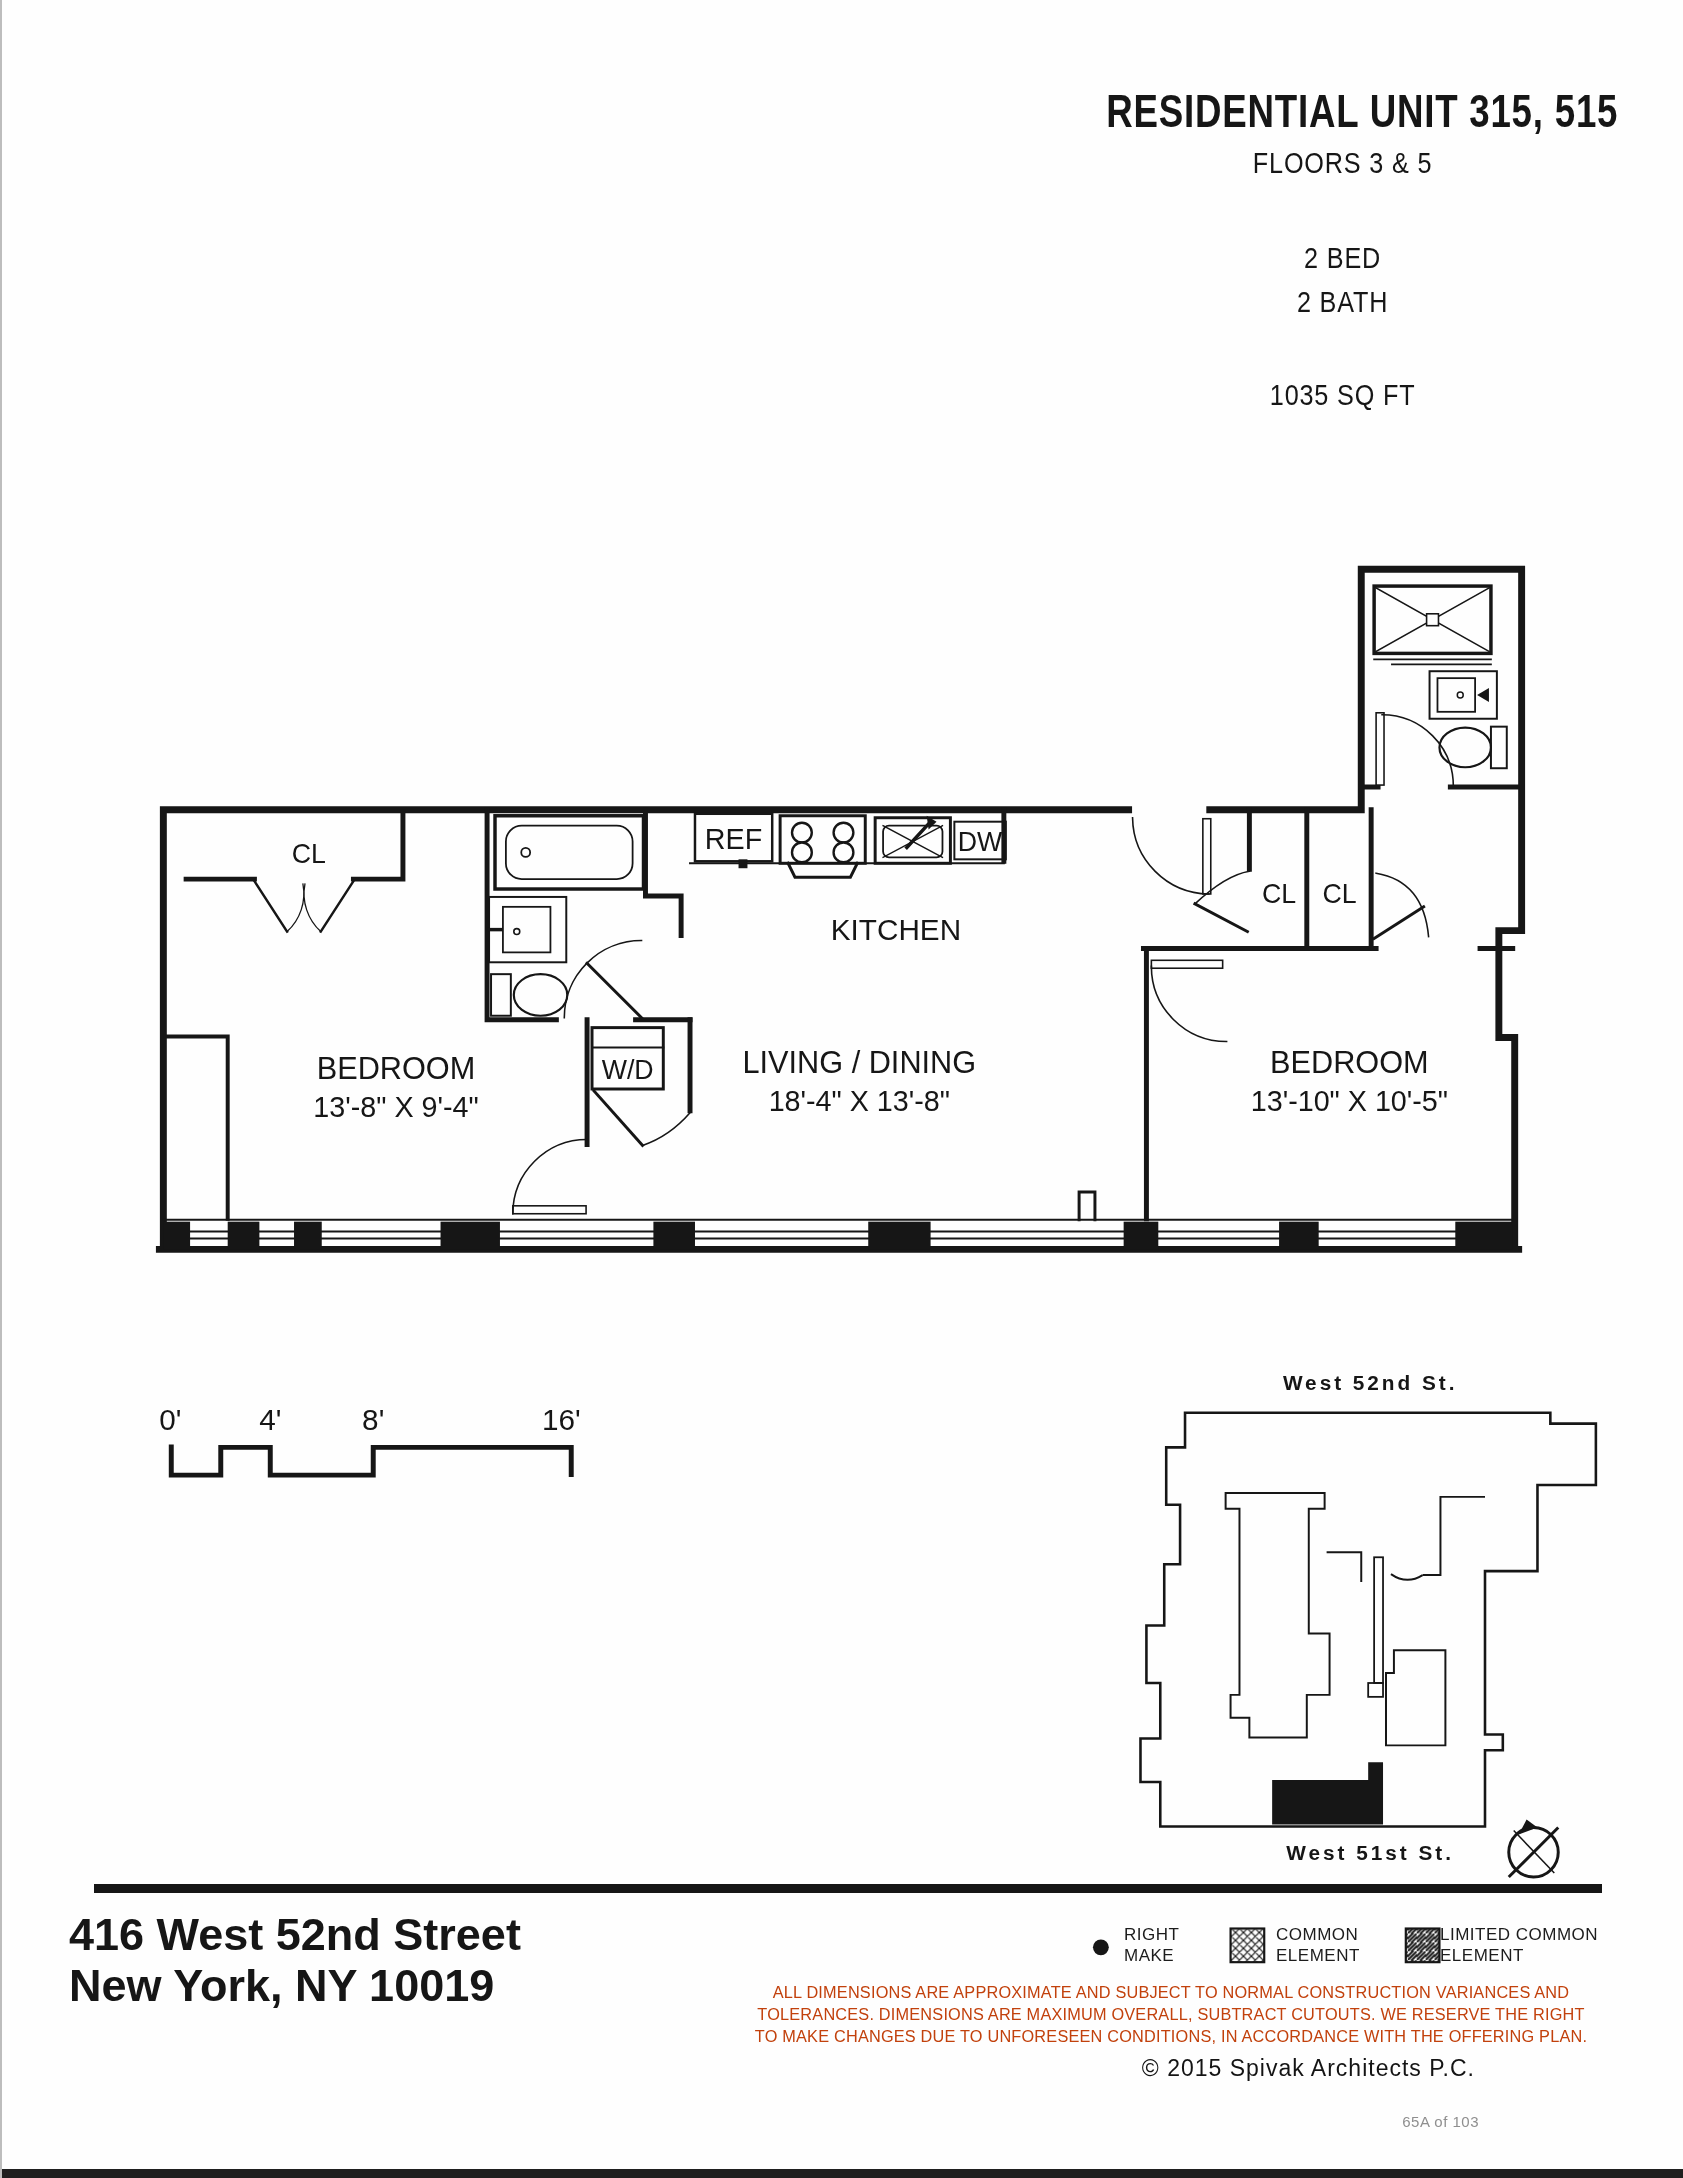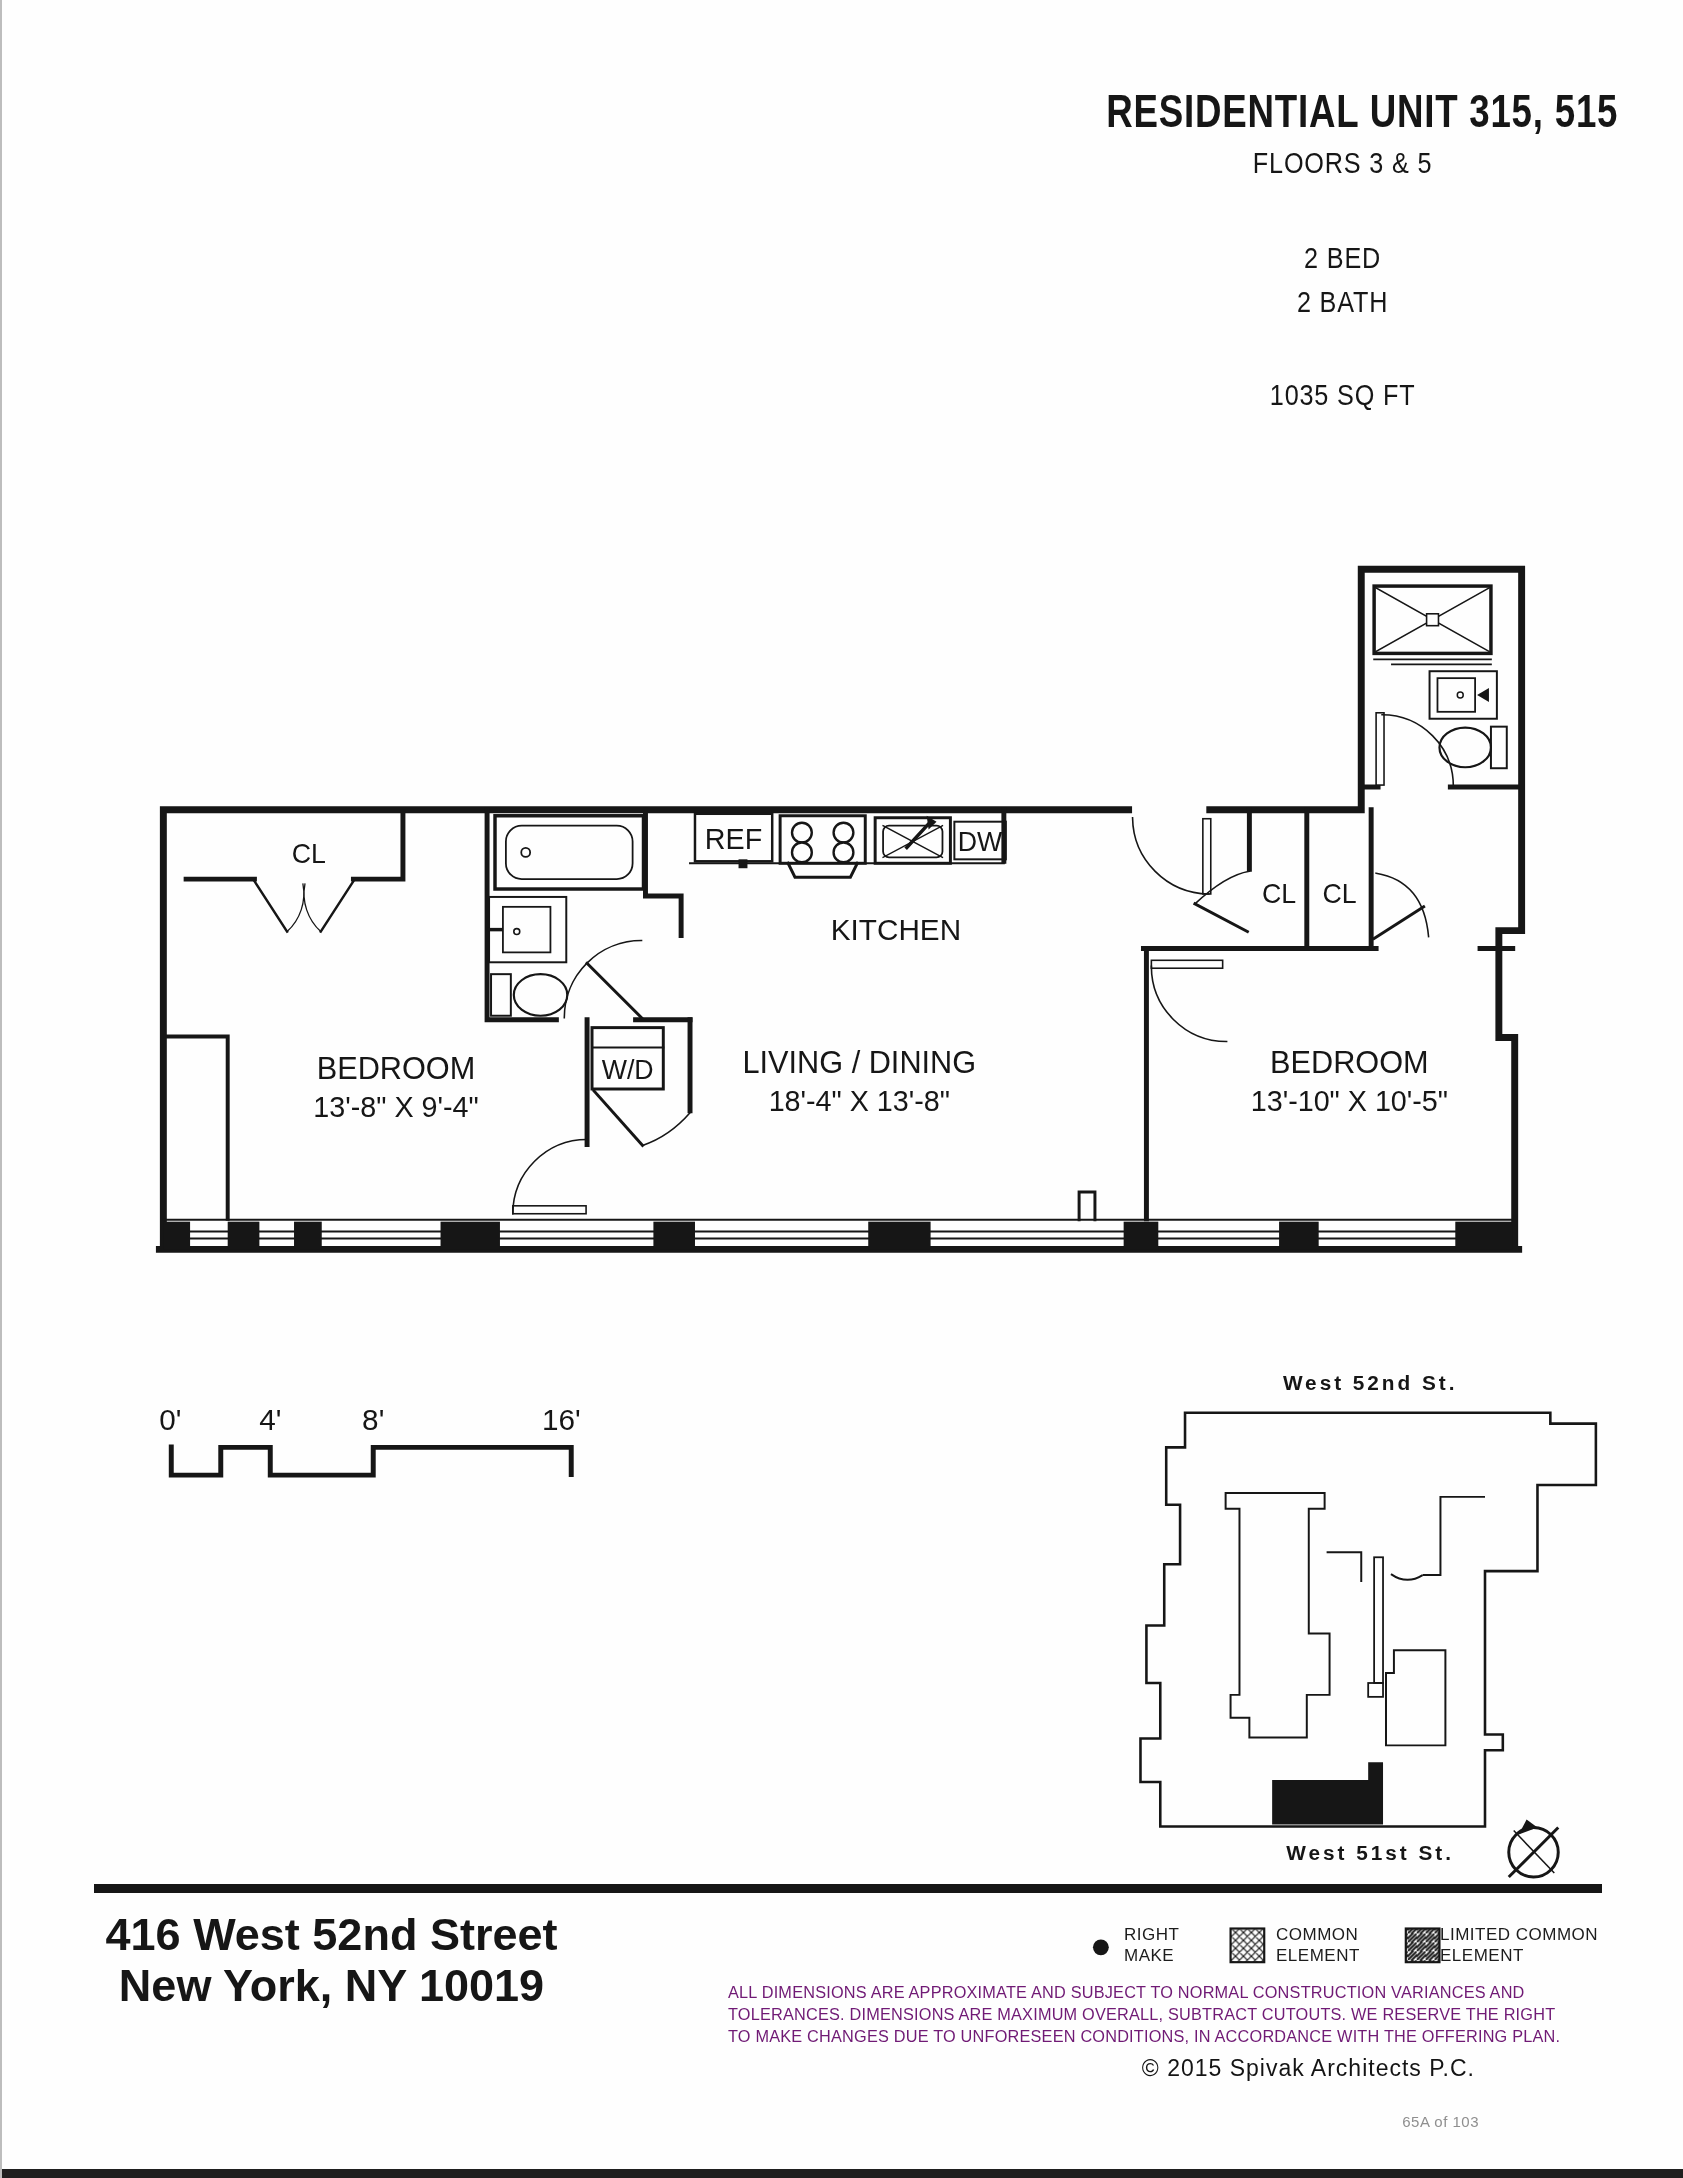--- a/index.html
+++ b/index.html
@@ -10,24 +10,24 @@
   svg text{fill:#161616;}
 
   .title-block{position:absolute;top:83px;right:65px;text-align:center;}
   .t-unit{font-size:47px;font-weight:bold;white-space:nowrap;transform:scaleX(.78);transform-origin:100% 50%;letter-spacing:1px;}
   .t-floors{font-size:30px;margin-top:8px;transform:scaleX(.84);transform-origin:100% 50%;letter-spacing:1px;}
   .t-bed{font-size:30px;margin-top:61px;transform:scaleX(.84);transform-origin:100% 50%;letter-spacing:1px;}
   .t-bath{font-size:30px;margin-top:10px;transform:scaleX(.84);transform-origin:100% 50%;letter-spacing:1px;}
   .t-area{font-size:30px;margin-top:59px;transform:scaleX(.84);transform-origin:100% 50%;letter-spacing:1px;}
 
   .rule{position:absolute;left:94px;top:1884px;width:1508px;height:9px;background:#161616;}
-  .address{position:absolute;left:69px;top:1909px;width:525px;text-align:center;font-weight:bold;font-size:45px;line-height:51px;letter-spacing:0px;}
+  .address{position:absolute;left:69px;top:1909px;width:525px;font-weight:bold;font-size:45px;line-height:51px;letter-spacing:0px;}
 
   .legend-label{position:absolute;font-size:17px;line-height:21px;letter-spacing:0.5px;color:#1c1c1c;}
-  .disclaimer{position:absolute;left:728px;top:1981px;width:886px;font-size:16.3px;line-height:22px;color:#701a75;letter-spacing:0.2px;}
+  .disclaimer{position:absolute;left:728px;top:1981px;width:886px;text-align:center;font-size:16.3px;line-height:22px;color:#c2410c;letter-spacing:0.2px;}
   .copyright{position:absolute;right:208px;top:2055px;font-size:23px;letter-spacing:1px;color:#141414;}
   .pagenum{position:absolute;right:204px;top:2113px;font-size:15px;color:#8f8f8f;letter-spacing:0.5px;}
   .scan-edge-bottom{position:absolute;left:0;bottom:0;width:100%;height:9px;background:#1f1f1f;}
   .scan-edge-left{position:absolute;left:0;top:0;width:2px;height:100%;background:#bdbdbd;}
 </style>
 </head>
 <body>
 
 <div id="page">
 

